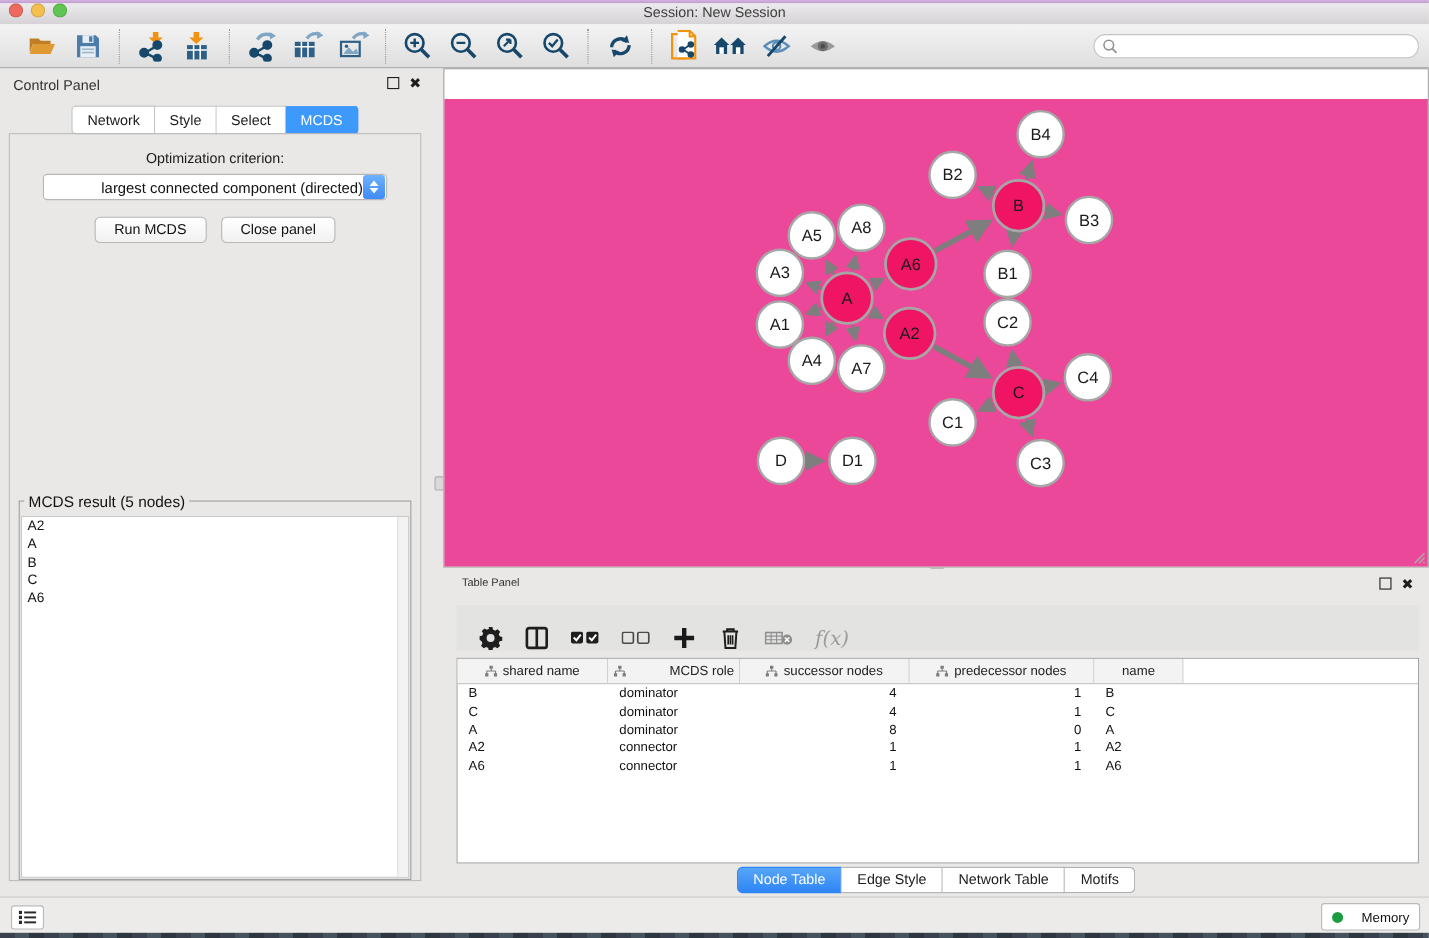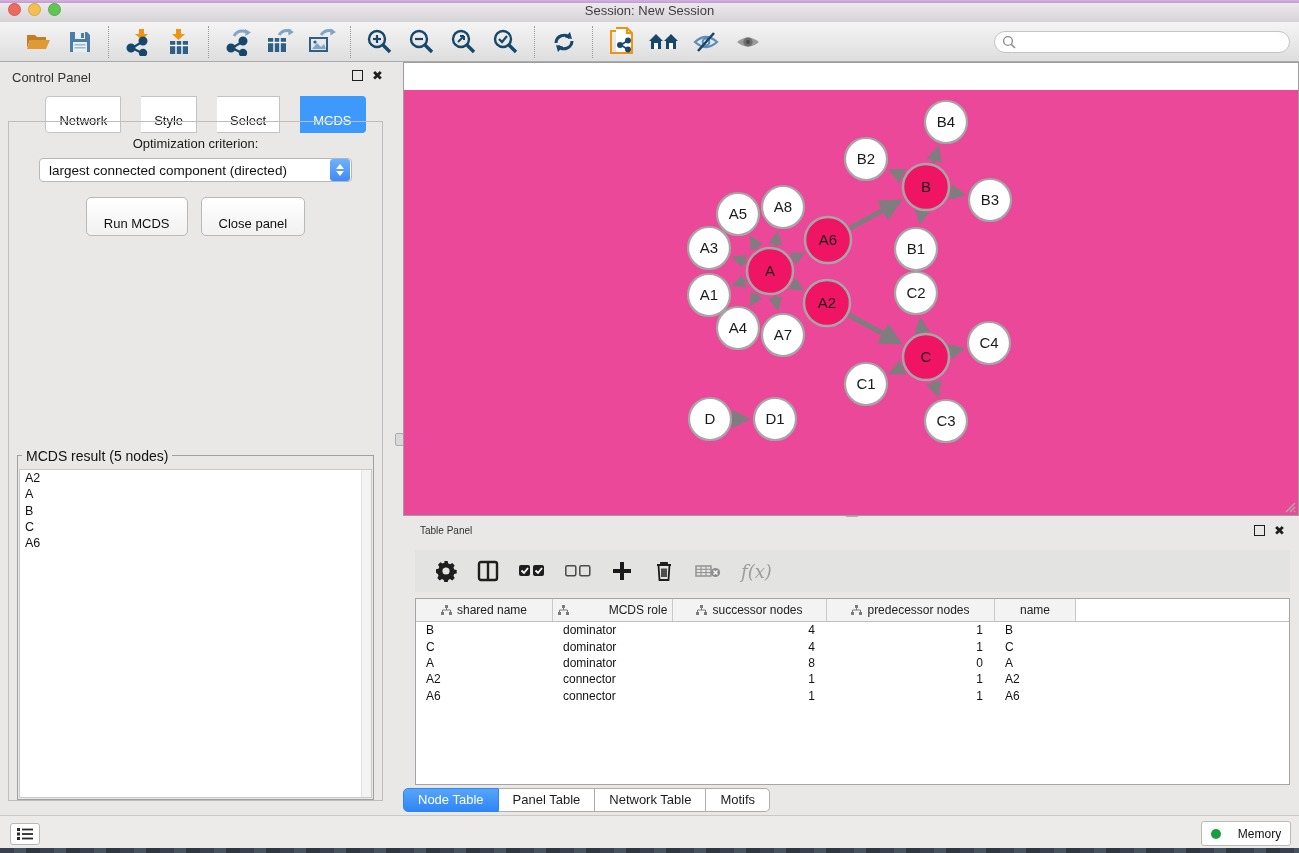--- a/index.html
+++ b/index.html
@@ -26,35 +26,35 @@
                border:1px solid #C4C4C4;border-radius:12px;display:flex;align-items:center;padding-left:7px;box-sizing:border-box;}
   .search-wrap input{border:none;outline:none;flex:1;font-size:13px;background:transparent;margin-left:4px;}
 
   
   .control-panel{left:0;top:62px;width:391px;height:753px;}
   .cp-header{position:absolute;top:8px;left:12px;font-size:13px;color:#323232;}
   .panel-icons{position:absolute;top:8px;right:8px;display:flex;gap:9px;align-items:center;}
   .float-icon{width:9px;height:9px;border:1.5px solid #1E1E1E;display:inline-block;}
   .close-icon{font-size:13px;font-weight:bold;color:#1E1E1E;line-height:10px;}
   .cp-tabs{position:absolute;top:34px;left:0;right:0;display:flex;justify-content:center;}
-  .cp-tab{font-size:13px;padding:16px 13px 4px;background:#fff;border:1px solid #C3C3C3;border-left:none;color:#1c1c1c;margin-left:20px;}
+  .cp-tab{font-size:13px;padding:5px 13px 4px;background:#fff;border:1px solid #C3C3C3;border-left:none;color:#1c1c1c;}
   .cp-tab:first-child{border-left:1px solid #C3C3C3;border-radius:4px 0 0 4px;}
   .cp-tab:last-child{border-radius:0 4px 4px 0;}
   .cp-tab.active{background:#3D99FC;border-color:#3D99FC;color:#fff;}
   .cp-content{position:absolute;left:8px;right:8px;top:59px;bottom:14px;border:1px solid #BDBDBD;}
   .opt-label{text-align:center;margin-top:14px;font-size:13px;color:#1b1b1b;}
   .criterion-select{margin:7px auto 15px;width:313px;height:24px;background:#fff;border:1px solid #B7B7B7;
-        border-radius:4px;display:flex;align-items:center;box-sizing:border-box;position:relative;}
+        border-radius:4px;display:flex;align-items:center;box-sizing:border-box;position:relative;text-align:right;}
   .criterion-select .sel-text{flex:1;font-size:13.5px;padding-left:9px;color:#111;white-space:nowrap;}
   .stepper{width:20px;height:22px;border-radius:3px;background:linear-gradient(#6FB1FC,#3E8BF7);
            display:flex;flex-direction:column;align-items:center;justify-content:center;gap:2px;margin-right:1px;}
   .stepper .up{width:0;height:0;border-left:4px solid transparent;border-right:4px solid transparent;border-bottom:5px solid #fff;}
   .stepper .dn{width:0;height:0;border-left:4px solid transparent;border-right:4px solid transparent;border-top:5px solid #fff;}
   .cp-buttons{display:flex;justify-content:center;gap:13px;margin-top:12px;}
-  .mac-btn{font-size:13px;padding:18px 17px 4px;background:linear-gradient(#FFFFFF,#F1F1F1);
+  .mac-btn{font-size:13px;padding:3px 17px 4px;background:linear-gradient(#FFFFFF,#F1F1F1);
            border:1px solid #B9B9B9;border-radius:5px;color:#111;}
   .result-group{position:absolute;left:8px;right:8px;top:333px;height:343px;border:1px solid #A0A0A0;}
   .result-legend{position:absolute;top:-8px;left:4px;background:#E9E8E6;padding:0 4px;font-size:14px;color:#111;}
   .result-list{position:absolute;left:1px;right:1px;top:13px;bottom:1px;background:#fff;border:1px solid #C9C9C9;overflow:hidden;}
   .result-item{font-size:12.5px;line-height:16.3px;padding-left:5px;color:#111;}
   .result-scroll{position:absolute;top:0;bottom:0;right:0;width:9px;background:#F3F3F3;border-left:1px solid #E2E2E2;}
 
   
   .net-window{left:403px;top:62px;width:896px;height:454px;background:#fff;border:1px solid #9E9E9E;box-sizing:border-box;}
   .net-titlebar{position:absolute;top:0;left:0;right:0;height:26px;background:linear-gradient(#F0F0F0,#D3D3D3);
@@ -62,31 +62,31 @@
   .net-title{position:absolute;left:0;right:0;text-align:center;font-size:13px;color:#2E2E2E;}
   .net-canvas{position:absolute;top:27px;left:0;right:0;bottom:0;background:#ec4899;}
   .resize-grip{position:absolute;right:2px;bottom:2px;}
   .v-grip{left:395px;top:433px;width:9px;height:13px;background:#D9D9D9;border:1px solid #ADADAD;border-radius:2px;box-sizing:border-box;}
   .h-grip{left:845px;top:509px;width:14px;height:8px;background:#D9D9D9;border:1px solid #ADADAD;border-radius:2px;box-sizing:border-box;}
 
   
   .table-panel{left:403px;top:518px;width:896px;height:297px;}
   .tp-title{position:absolute;top:7px;left:17px;font-size:10px;color:#323232;}
   .tp-toolbar{position:absolute;left:12px;right:9px;top:32px;height:42px;background:#E3E3E1;
-              display:flex;align-items:center;gap:20px;padding-left:20px;box-sizing:border-box;}
+              display:flex;align-items:flex-end;gap:20px;padding-left:20px;box-sizing:border-box;}
   .tp-btn{display:flex;align-items:center;justify-content:center;min-width:22px;height:24px;}
   .fx-label{font-family:"DejaVu Serif","Liberation Serif",serif;font-style:italic;font-size:18px;color:#9C9C9C;}
   .tp-table{position:absolute;left:12px;right:9px;top:80px;height:187px;background:#fff;border:1px solid #A5A5A5;box-sizing:border-box;}
   .thead{display:flex;height:22px;border-bottom:1px solid #BFBFBF;}
   .th{background:#F3F3F3;border-right:1px solid #C9C9C9;display:flex;align-items:center;justify-content:center;
       gap:5px;font-size:12px;color:#222;box-sizing:border-box;}
   .th-fill{flex:1;background:#fff;}
   .trow{display:flex;height:16.4px;align-items:center;}
   .td{font-size:12px;color:#111;box-sizing:border-box;white-space:nowrap;overflow:hidden;}
-  .table-tabs{position:absolute;left:0;right:0;top:270px;display:flex;}
+  .table-tabs{position:absolute;left:0;right:0;top:270px;display:flex;justify-content:center;}
   .seg-tab{font-size:13px;padding:3px 14px 4px;background:#fff;border:1px solid #ADADAD;border-left:none;color:#1c1c1c;}
   .seg-tab:first-child{border-left:1px solid #ADADAD;border-radius:5px 0 0 5px;}
   .seg-tab:last-child{border-radius:0 5px 5px 0;}
   .seg-tab.active{background:linear-gradient(#57A5F8,#2E86F6);border-color:#2E86F6;color:#fff;}
 
   
   .status-bar{left:0;right:0;top:815px;height:33px;background:#ECEBE9;border-top:1px solid #C9C9C9;box-sizing:border-box;}
   .status-left-btn{position:absolute;left:10px;top:7px;width:28px;height:20px;background:#fff;
                    border:1px solid #B9B9B9;border-radius:3px;display:flex;align-items:center;justify-content:center;}
   .memory-btn{position:absolute;right:8px;top:5px;width:88px;height:23px;background:#fff;border:1px solid #B9B9B9;
@@ -618,21 +618,21 @@
           <div class="td" style="width: 137px; text-align: left; padding: 0px 0px 0px 10px;">A6</div>
           <div class="td" style="width: 120px; text-align: left; padding: 0px 0px 0px 10px;">connector</div>
           <div class="td" style="width: 154px; text-align: right; padding: 0px 12px 0px 0px;">1</div>
           <div class="td" style="width: 168px; text-align: right; padding: 0px 12px 0px 0px;">1</div>
           <div class="td" style="width: 81px; text-align: left; padding: 0px 0px 0px 10px;">A6</div>
         </div>
       </div>
   </div>
   <div class="table-tabs" id="table-tabs">
       <div class="seg-tab active">Node Table</div>
-      <div class="seg-tab">Panel Table</div>
+      <div class="seg-tab">Edge Style</div>
       <div class="seg-tab">Network Table</div>
       <div class="seg-tab">Motifs</div>
     </div>
 </div>
 
 <div class="abs status-bar">
   <span class="status-left-btn">
     <svg width="16" height="14" viewBox="0 0 16 14">
         <g fill="#2A2A2A">
           <rect x="0" y="1" width="3" height="3"></rect>

